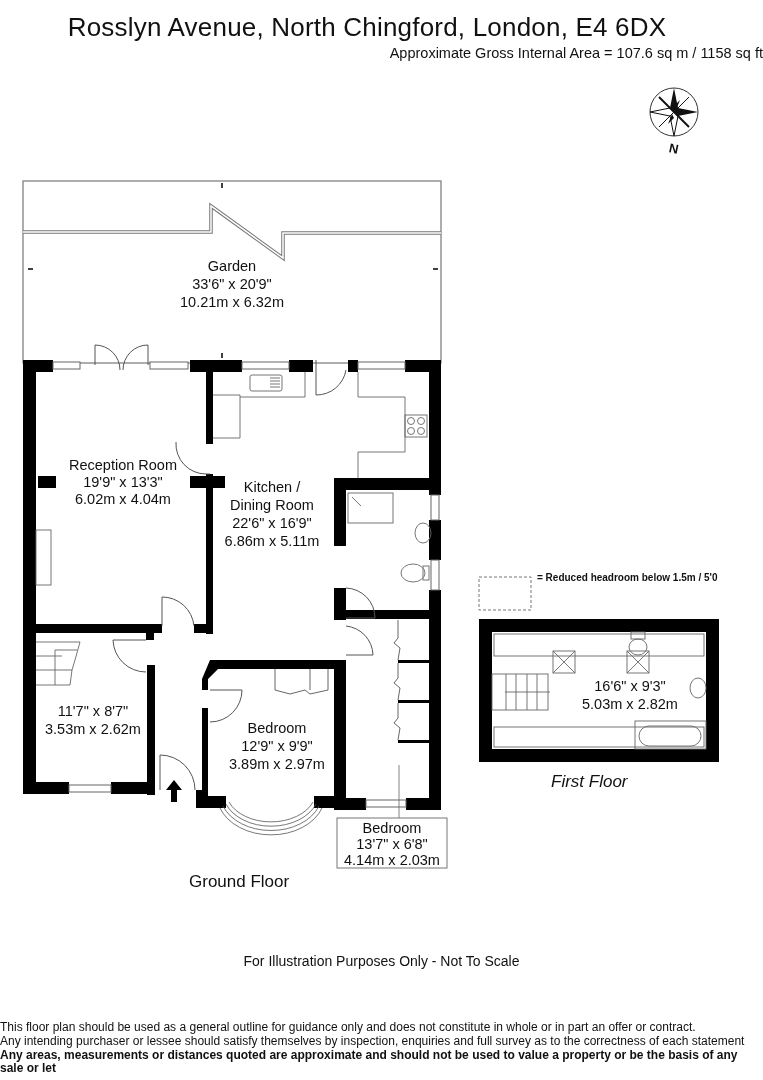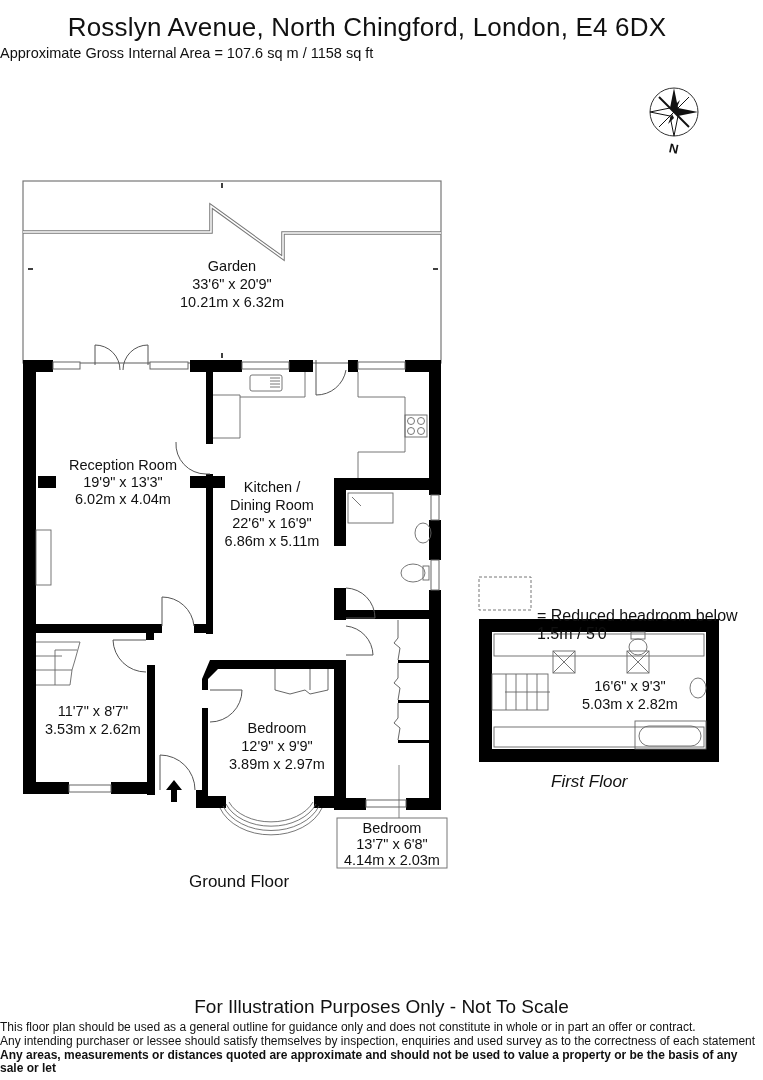--- a/index.html
+++ b/index.html
@@ -1,24 +1,24 @@
 <!DOCTYPE html>
 <html><head>
 <meta charset="utf-8">
 <style>
   html, body { margin: 0; padding: 0; background: #ffffff; }
   body { width: 763px; height: 1080px; position: relative; overflow: hidden; font-family: "Liberation Sans", sans-serif; color: #111; }
   .title { position: absolute; top: 12px; left: 0; width: 734px; text-align: center; font-size: 26px; letter-spacing: 0.2px; }
-  .subtitle { position: absolute; top: 45px; left: 0; width: 763px; text-align: left; font-size: 14.5px; }
+  .subtitle { position: absolute; top: 45px; left: 0; width: 763px; text-align: right; font-size: 14.5px; }
   svg#plan { position: absolute; left: 0; top: 0; }
   .lbl { font-family: "Liberation Sans", sans-serif; font-size: 14.5px; fill: #111; text-anchor: middle; }
   .lbl-big { font-family: "Liberation Sans", sans-serif; font-size: 17px; fill: #111; }
-  .footer-title { position: absolute; top: 996px; left: 0; width: 763px; text-align: center; font-size: 19px; }
+  .footer-title { position: absolute; top: 953px; left: 0; width: 763px; text-align: center; font-size: 14px; }
   .footer-line { position: absolute; left: 0; width: 763px; text-align: left; font-size: 12px; line-height: 13px; }
-  .legend-text { position: absolute; left: 537px; top: 607px; font-size: 16px; }
+  .legend-text { position: absolute; left: 537px; top: 572px; font-size: 10px; font-weight: bold; }
   .floor-label { position: absolute; font-size: 17px; }
 </style>
 </head>
 <body>
 
 <div class="title">Rosslyn Avenue, North Chingford, London, E4 6DX</div>
 <div class="subtitle">Approximate Gross Internal Area = 107.6 sq m / 1158 sq ft</div>
 
 <svg id="plan" width="763" height="1080" viewBox="0 0 763 1080" xmlns="http://www.w3.org/2000/svg">
 
@@ -226,14 +226,14 @@
   <text x="630" y="709" class="lbl">5.03m x 2.82m</text>
 </svg>
 
 <div class="legend-text">= Reduced headroom below 1.5m / 5'0</div>
 
 <div class="floor-label" style="left:189px; top:872px;text-align:right;">Ground Floor</div>
 <div class="floor-label" style="left:551px; top:772px;font-style:italic;">First Floor</div>
 
 <div class="footer-title">For Illustration Purposes Only - Not To Scale</div>
 <div class="footer-line" style="top:1021px;">This floor plan should be used as a general outline for guidance only and does not constitute in whole or in part an offer or contract.</div>
-<div class="footer-line" style="top:1035px;">Any intending purchaser or lessee should satisfy themselves by inspection, enquiries and used survey as to the correctness of each statement</div>
+<div class="footer-line" style="top:1035px;">Any intending purchaser or lessee should satisfy themselves by inspection, enquiries and full survey as to the correctness of each statement</div>
 <div class="footer-line" style="top:1049px;font-weight:bold;">Any areas, measurements or distances quoted are approximate and should not be used to value a property or be the basis of any sale or let</div>
 
 </body></html>

